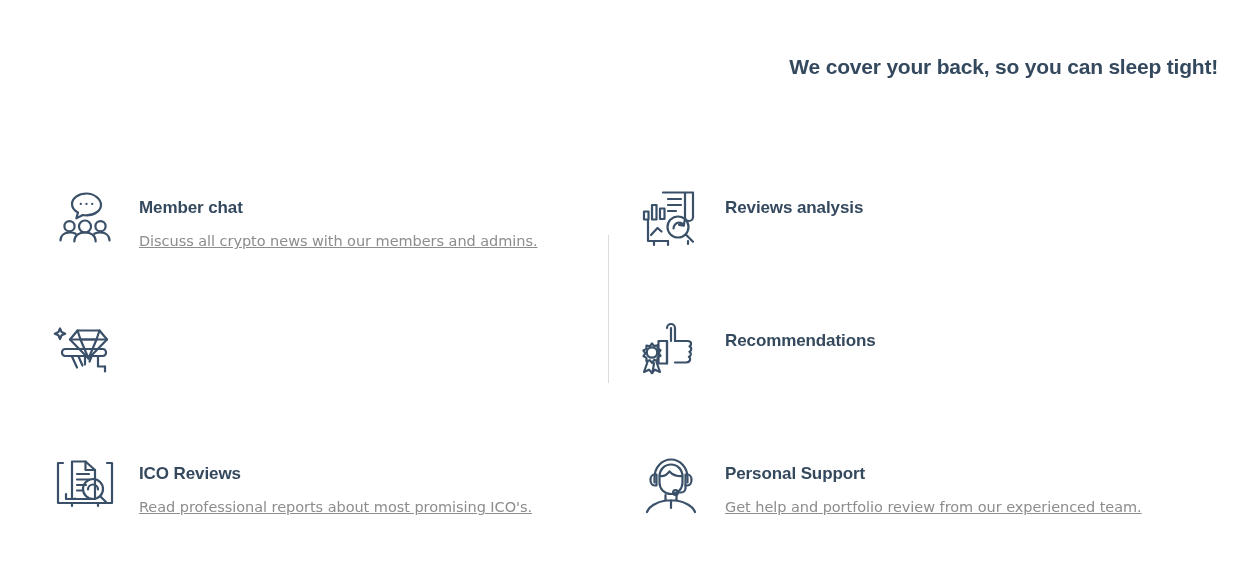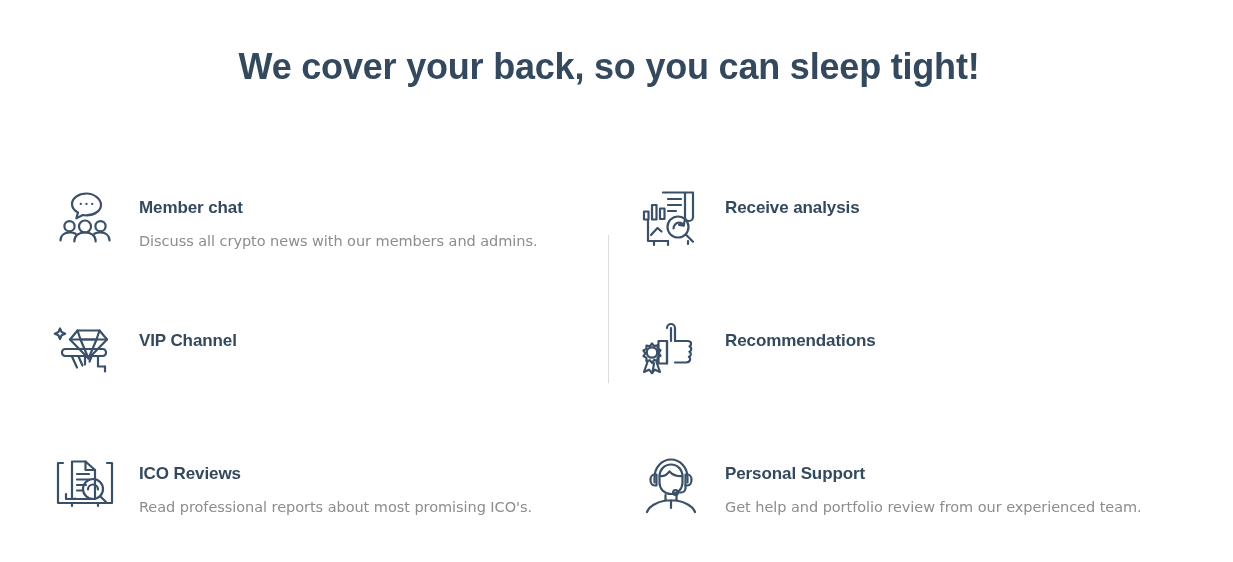--- a/index.html
+++ b/index.html
@@ -18,22 +18,22 @@
     height: 562px;
     background: #ffffff;
   }
 
   
   .section-heading {
     position: absolute;
     top: 48px;
     left: 0;
     width: 1218px;
-    text-align: center;
-    font-size: 36px;
+    text-align: right;
+    font-size: 21px;
     font-weight: bold;
     letter-spacing: -0.2px;
     color: #34495e;
     line-height: 38px;
   }
 
   
   .features {
     position: absolute;
     top: 184px;
@@ -77,20 +77,21 @@
   }
 
   .feature-desc {
     margin-top: 12px;
     font-size: 14.5px;
     font-weight: normal;
     color: #8d8d8d;
     line-height: 20px;
     font-family: "DejaVu Sans", sans-serif;
     letter-spacing: -0.05px;
+    text-decoration: underline;
   }
 
   
   .column-divider {
     position: absolute;
     left: 608px;
     top: 235px;
     width: 1px;
     height: 148px;
     background: #dcdcdc;
@@ -137,40 +138,39 @@
           <path d="M10 36v21M10 57h20"></path>
           <path d="M13 51l6.5-7 4 3.5"></path>
           <circle cx="40" cy="43" r="10.5"></circle>
           <path d="M47.8 50.5l7.2 7.2"></path>
           <path d="M35.5 44.5c0-3.2 2.4-5.8 5.5-5.8 2 0 3.7 1 4.7 2.5"></path>
           <path d="M46.6 36.8l-.8 4.8-4.8-.8"></path>
           <path d="M16 57v4M30 57v4M50 57v3"></path>
         </svg>
       </div>
       <div class="feature-body">
-        <div class="feature-title">Receive analysis</div>
+        <div class="feature-title">Reviews analysis</div>
       </div>
     </div>
 
     <div class="feature col-left">
       <div class="feature-icon">
         <svg viewBox="0 0 66 66" fill="none" stroke="#3a5068" stroke-width="2.2" stroke-linecap="round" stroke-linejoin="round">
           <path d="M18 22.5l7.5-9h22l7.5 9-18.5 19z"></path>
           <path d="M18 22.5h37"></path>
           <path d="M25.5 13.5l3 9 8 19 8-19 3-9"></path>
           <path d="M28.5 22.5h16"></path>
           <path d="M8 11.5l1.6 3.6 3.6 1.6-3.6 1.6L8 22l-1.6-3.7L2.8 16.7l3.6-1.6z"></path>
           <rect x="10" y="32" width="44" height="7" rx="3.2"></rect>
           <path d="M20 39.5l5 11M26.5 39.5l4 9M33 39.5v8M39.5 39.5l-2 5"></path>
           <path d="M46 39.5v10h7"></path>
           <path d="M53 49.5v5"></path>
         </svg>
       </div>
       <div class="feature-body">
-        <div class="feature-title">VIP Channel</div>
       </div>
     </div>
 
     <div class="feature col-right">
       <div class="feature-icon">
         <svg viewBox="0 0 66 66" fill="none" stroke="#3a5068" stroke-width="2.2" stroke-linecap="round" stroke-linejoin="round">
           <path d="M33 11v13"></path>
           <path d="M29 11a4 4 0 018 0v13"></path>
           <path d="M37 24h12.5c2.3 0 3.9 1.3 3.5 3.3-.3 1.4-1.5 2.2-1.5 2.2s2 .8 1.7 2.8c-.3 1.8-1.8 2.4-1.8 2.4s1.8 1 1.4 2.9c-.3 1.7-1.9 2.3-1.9 2.3s1.6 1 1.2 2.9c-.4 1.9-2.1 2.7-4.1 2.7H37"></path>
           <path d="M29 24v22.5"></path>

